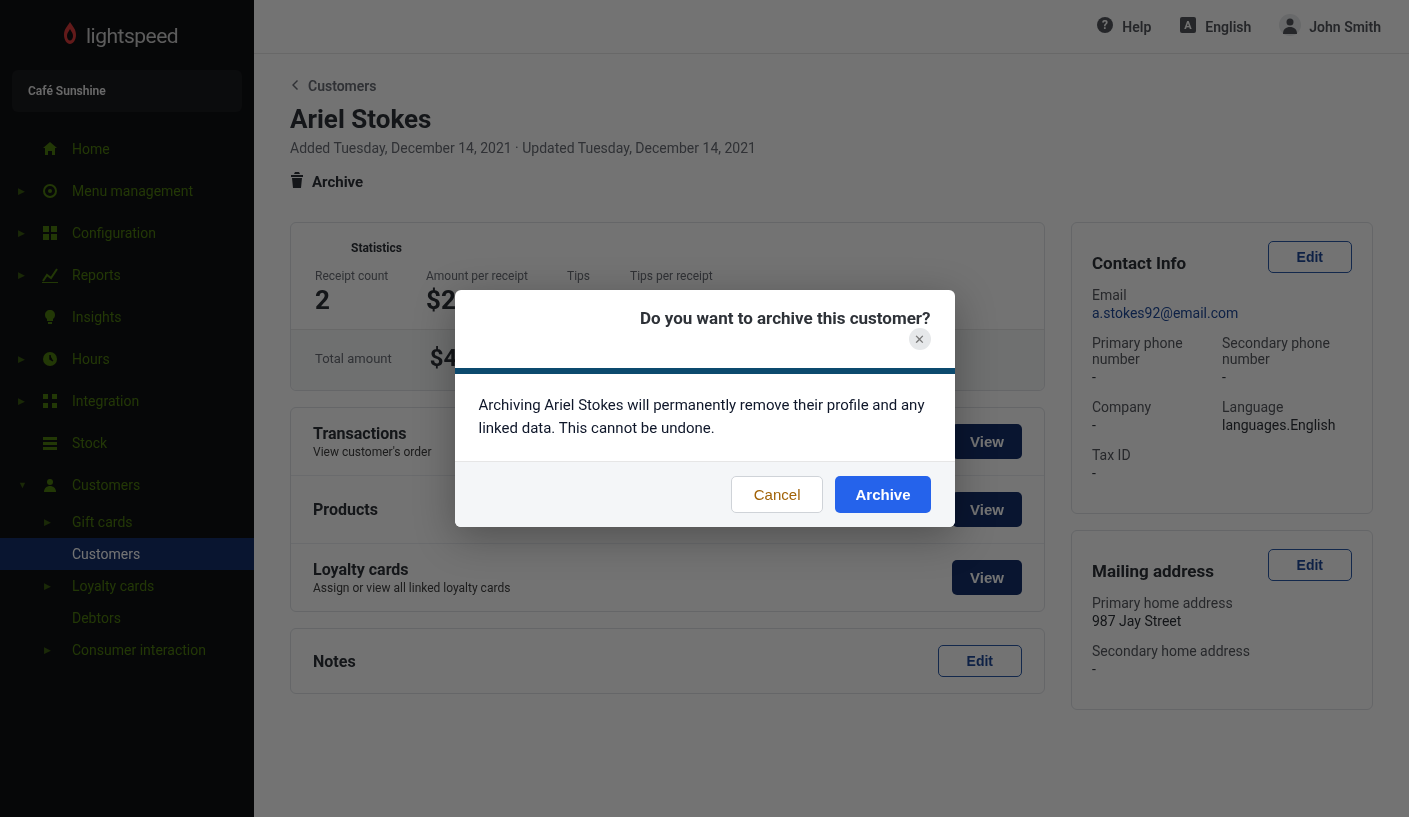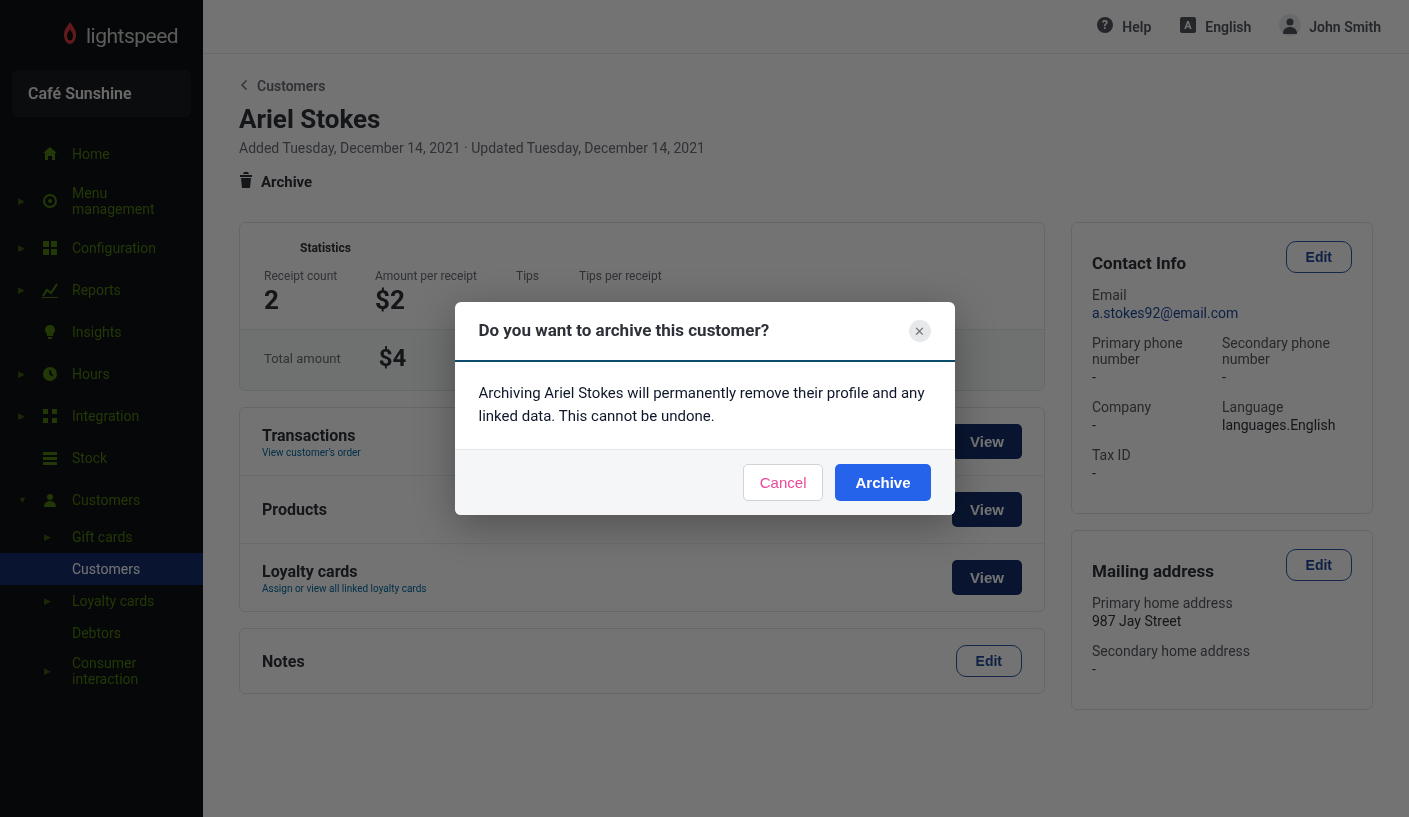--- a/index.html
+++ b/index.html
@@ -10,40 +10,40 @@
   overflow: hidden;
   position: relative;
   color: #2e3238;
 }
 .app {
   display: flex;
   width: 100%; height: 100%;
   background: #fff;
 }
 .sidebar {
-  width: 203px;
+  width: 254px;
   background: #0f1013;
   color: #b8bbc0;
   display: flex; flex-direction: column;
   flex-shrink: 0;
 }
 .logo {
   display: flex; align-items: center; gap: 6px;
   padding: 22px 24px 20px 60px;
   color: #ddd;
 }
 .logo .flame { color: #d93a3a; }
 .logo-text { font-size: 21px; color: #ccc; font-weight: 400; letter-spacing: -0.5px;}
 .company {
   margin: 0 12px 10px 12px;
   background: #1a1b1e;
   padding: 14px 16px;
   border-radius: 6px;
   color: #e8e8e8;
-  font-size: 16px;
+  font-size: 12px;
   font-weight: 600;
 }
 .nav { padding-top: 6px; }
 .nav-item {
   display: flex; align-items: center;
   padding: 10px 18px;
   gap: 12px;
   color: #4d7c0f;
   font-size: 14px;
   cursor: pointer;
@@ -118,37 +118,37 @@
 .stat2-label { font-size: 13px; color: #6a6e76; }
 .stat2-value { font-size: 24px; font-weight: 700; color: #2e3238; }
 
 .list-card-row {
   display: flex; justify-content: space-between; align-items: center;
   padding: 16px 22px;
   border-top: 1px solid #eceef1;
 }
 .list-card-row:first-child { border-top:none;}
 .list-card-row .titleblock .t { font-size: 16px; font-weight:700; color:#2e3238;}
-.list-card-row .titleblock .s { font-size: 10px; color:#0369a1; margin-top:2px;}
+.list-card-row .titleblock .s { font-size: 12px; color:#404040; margin-top:2px;}
 .btn-view {
   background: #14306b;
   color: #fff;
   border: none;
   padding: 9px 18px;
   border-radius: 5px;
   font-size: 15px;
   font-weight: 600;
   cursor: pointer;
 }
 .btn-edit {
   background: #fff;
   color: #1f4a9a;
   border: 1px solid #2a5aa8;
-  padding: 7px 19px;
-  border-radius: 10px;
+  padding: 7px 28px;
+  border-radius: 5px;
   font-size: 14px;
   font-weight: 600;
   cursor: pointer;
 }
 
 .info-card { border:1px solid #dfe2e6; border-radius:6px; padding: 18px 20px; margin-bottom:16px;}
 .info-card-header { display:flex; justify-content: space-between; align-items:flex-end; margin-bottom: 14px;}
 .info-card-header .title { font-size: 17px; font-weight: 700; }
 .info-field { margin-bottom: 14px; }
 .info-label { font-size: 14px; color:#575a60; margin-bottom: 2px; }
@@ -163,45 +163,46 @@
   z-index: 100;
 }
 .modal {
   width: 500px;
   background: #fff;
   border-radius: 6px;
   box-shadow: 0 10px 40px rgba(0,0,0,0.3);
   overflow: hidden;
 }
 .modal-header {
-  display: flex; justify-content: space-between; align-items: flex-start;
+  display: flex; justify-content: space-between; align-items: flex-end;
   padding: 18px 24px;
-  border-bottom: 2px solid #0c4a6e;
+  border-bottom: 6px solid #0c4a6e;
+  flex-direction: column;
 }
 .modal-title { font-size: 17px; font-weight: 700; color:#2e3238;}
 .modal-close {
   width: 22px; height: 22px; border-radius: 50%;
   background: #e6e8ea; color: #777;
   display:flex; align-items:center; justify-content:center;
   font-size: 13px; cursor:pointer;
 }
 .modal-body {
   padding: 20px 24px 22px 24px;
   font-size: 15px; color:#0f172a; line-height:1.5;
 }
 .modal-footer {
   padding: 14px 24px;
   background: #f4f6f8;
   display:flex; justify-content:flex-end; gap:12px;
   border-top:1px solid #e6e6e6;
 }
 .btn-secondary {
-  background:#fff; color:#ec4899;
+  background:#fff; color:#a16207;
   border:1px solid #cfd3d8;
-  padding: 9px 16px;
+  padding: 9px 22px;
   border-radius:5px;
   font-size:15px; font-weight:500;
   cursor:pointer;
 }
 .btn-primary {
   background:#2563eb; color:#fff;
   border:none;
   padding: 9px 20px;
   border-radius:5px;
   font-size:15px; font-weight:600;

